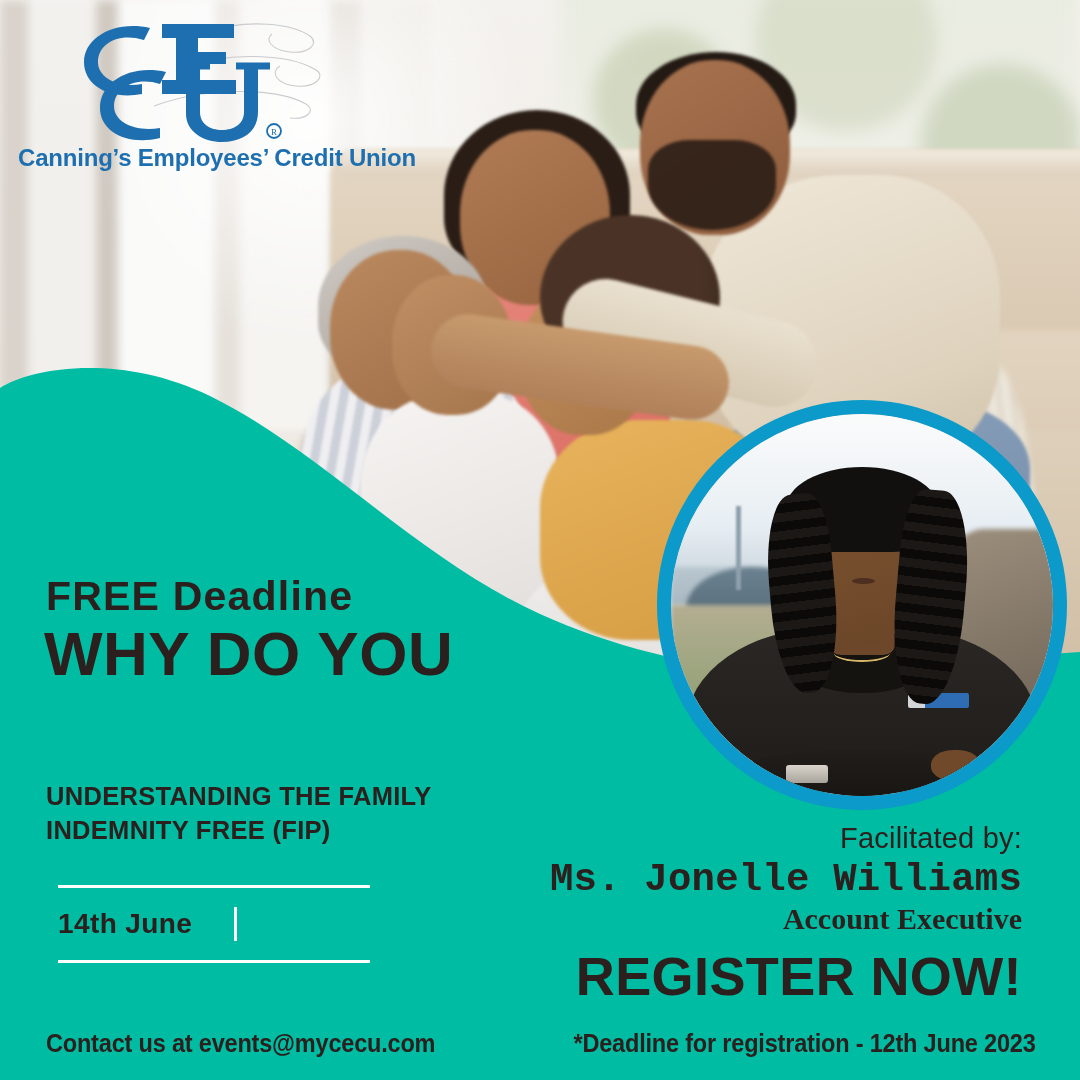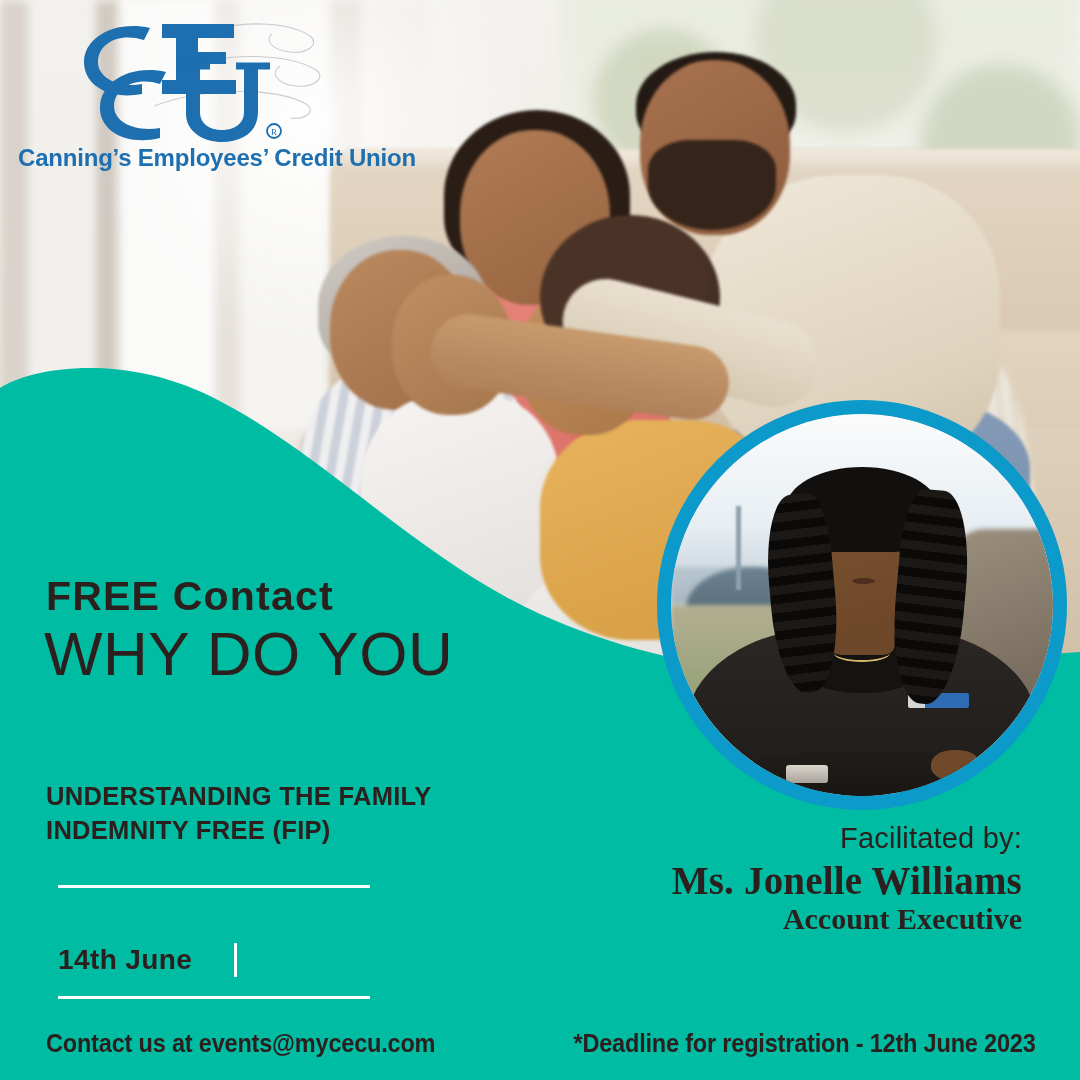--- a/index.html
+++ b/index.html
@@ -228,21 +228,21 @@
   
   .free-webinar {
     position: absolute; left: 46px; top: 573px;
     font-size: 41px; font-weight: bold;
     letter-spacing: 1.2px;
     color: #2B201E;
   }
   .headline {
     position: absolute; left: 44px; top: 618px;
     font-size: 62px;
-    font-weight: normal;
+    font-weight: bold;
     line-height: 1.17;
     letter-spacing: 0.5px;
     color: #2B201E;
     text-align: center;
   }
   .subhead {
     position: absolute; left: 46px; top: 780px;
     font-size: 25.5px;
     font-weight: bold;
     line-height: 1.32;
@@ -252,21 +252,20 @@
 
   
   .datetime {
     position: absolute; left: 58px; top: 885px;
     width: 320px;
   }
   .dt-rule { height: 3px; background: #ffffff; width: 312px; }
   .dt-row {
     display: flex; align-items: flex-start;
     padding: 16px 0 16px 0;
-    margin-top: 36px;
   }
   .dt-date, .dt-time {
     font-size: 28px; font-weight: bold; line-height: 1.42;
     color: #2B201E;
     letter-spacing: 0.4px;
   }
   .dt-date { width: 176px; }
   .dt-sep { width: 3px; background: #ffffff; align-self: stretch; margin: 3px 22px 3px 0; }
   .dt-time { padding-left: 2px; }
 
@@ -347,21 +346,21 @@
   
   .fac-by {
     position: absolute; right: 58px; top: 822px;
     font-size: 29px; font-weight: 400;
     color: #2B201E;
     text-align: right;
     letter-spacing: 0.2px;
   }
   .fac-name {
     position: absolute; right: 58px; top: 858px;
-    font-family: Liberation Serif, serif;
+    font-family: Liberation Mono, monospace;
     font-size: 39px; font-weight: bold;
     color: #2B201E;
     text-align: right;
     letter-spacing: 0.2px;
   }
   .fac-role {
     position: absolute; right: 58px; top: 902px;
     font-family: "Liberation Serif", serif;
     font-size: 30px; font-weight: bold;
     color: #2B201E;
@@ -459,21 +458,21 @@
                  L200,52 L186,52 L186,98 C186,110 176,116 164,116
                  C152,116 142,110 142,98 L142,52 Z" fill="#1D6FB0" stroke="none"></path>
         <path d="M118,52 L152,52 M178,52 L212,52" stroke="#1D6FB0" stroke-width="7"></path>
       </g>
       <circle cx="216" cy="117" r="7" fill="none" stroke="#1D6FB0" stroke-width="1.8"></circle>
       <text x="216" y="121" font-family="Liberation Serif, serif" font-size="9" fill="#1D6FB0" text-anchor="middle">R</text>
     </svg>
     <div class="logo-name">Canning’s Employees’ Credit Union</div>
   </div>
 
-  <div class="free-webinar">FREE Contact</div>
+  <div class="free-webinar">FREE Deadline</div>
 
   <div class="headline">
     <div>WHY DO YOU</div>
   </div>
 
   <div class="subhead">
     <div>UNDERSTANDING THE FAMILY</div>
     <div>INDEMNITY FREE (FIP)</div>
   </div>
 
@@ -513,15 +512,16 @@
       <div class="p-mouth"></div>
       <div class="p-hair-top"></div>
       <div class="p-braids-l"></div>
       <div class="p-braids-r"></div>
     </div>
   </div>
 
   <div class="fac-by">Facilitated by:</div>
   <div class="fac-name">Ms. Jonelle Williams</div>
   <div class="fac-role">Account Executive</div>
+  <div class="register">REGISTER NOW!</div>
   <div class="deadline">*Deadline for registration - 12th June 2023</div>
 
 </div>
 
 </body></html>

